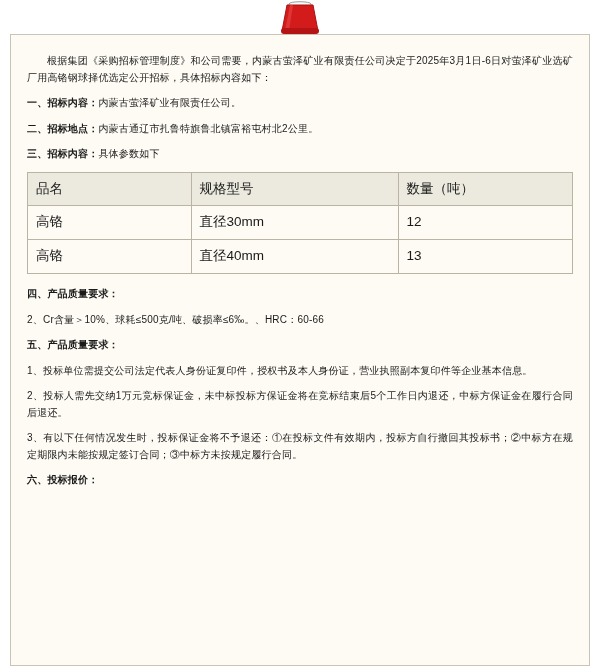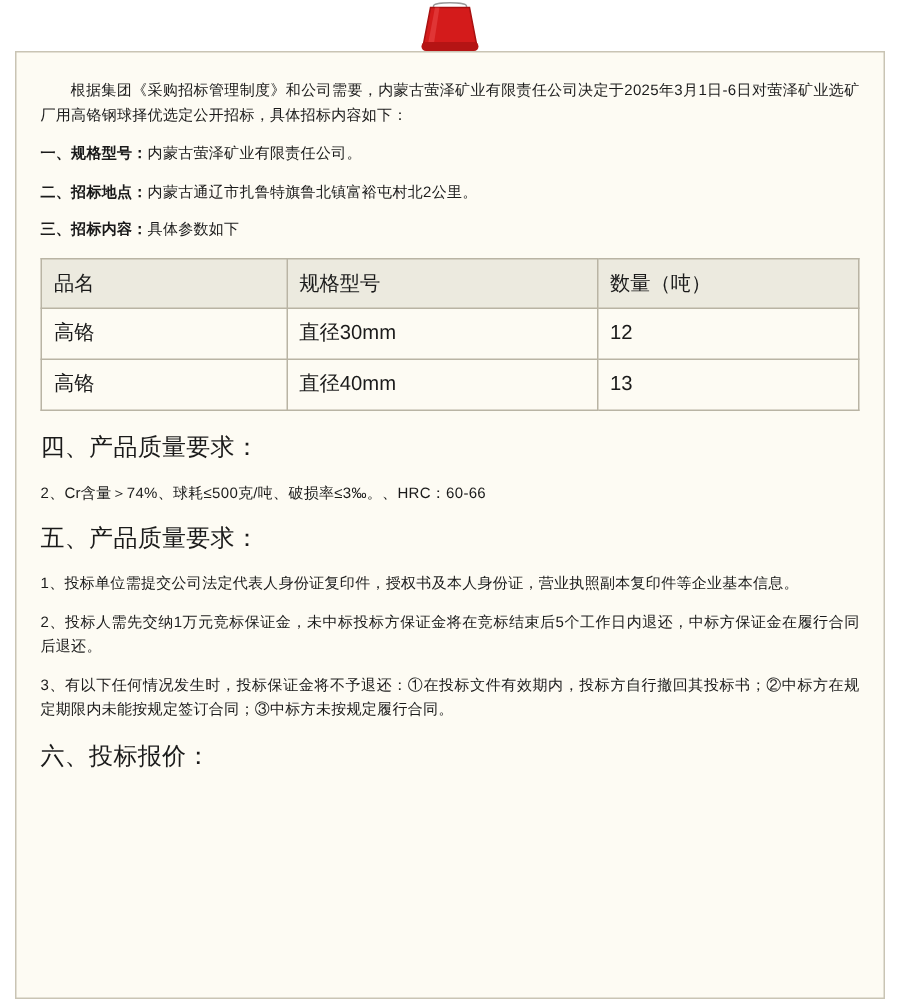--- a/index.html
+++ b/index.html
@@ -49,23 +49,23 @@
     letter-spacing: 0.2px;
   }
   p.indent {
     text-indent: 2em;
   }
   .bold {
     font-weight: bold;
   }
   p.heading {
     margin: 0 0 9px 0;
-    font-size: 16px;
+    font-size: 10px;
     line-height: 1.65;
-    font-weight: normal;
+    font-weight: bold;
     letter-spacing: 0.2px;
   }
 
   
   table.spec {
     border-collapse: collapse;
     width: 100%;
     margin: 4px 0 12px 0;
     font-size: 13.5px;
   }
@@ -90,21 +90,21 @@
     <path d="M14 5 L40 5 L45 31 L9 31 Z" fill="#d41b1b" stroke="#a81111" stroke-width="1"></path>
     <path d="M17 5 L20 5 L16 31 L12 31 Z" fill="#e94b4b" opacity="0.55"></path>
     <rect x="8" y="28" width="38" height="6" rx="3" fill="#b51414"></rect>
   </svg>
 </div>
 
 <div class="sheet">
 
   <p class="para indent">根据集团《采购招标管理制度》和公司需要，内蒙古萤泽矿业有限责任公司决定于2025年3月1日-6日对萤泽矿业选矿厂用高铬钢球择优选定公开招标，具体招标内容如下：</p>
 
-  <p class="para"><span class="bold">一、规格型号：</span><span>内蒙古萤泽矿业有限责任公司。</span></p>
+  <p class="para"><span class="bold">一、招标内容：</span><span>内蒙古萤泽矿业有限责任公司。</span></p>
 
   <p class="para"><span class="bold">二、招标地点：</span><span>内蒙古通辽市扎鲁特旗鲁北镇富裕屯村北2公里。</span></p>
 
   <p class="para"><span class="bold">三、招标内容：</span><span>具体参数如下</span></p>
 
   <table class="spec">
     <tbody>
       <tr class="head">
         <td class="c0">品名</td>
         <td class="c1">规格型号</td>
@@ -117,21 +117,21 @@
       </tr>
       <tr>
         <td class="c0">高铬</td>
         <td class="c1">直径40mm</td>
         <td class="c2">13</td>
       </tr>
     </tbody>
   </table>
 
   <p class="heading">四、产品质量要求：</p>
-  <p class="para">2、Cr含量＞74%、球耗≤500克/吨、破损率≤3‰。、HRC：60-66</p>
+  <p class="para">2、Cr含量＞10%、球耗≤500克/吨、破损率≤6‰。、HRC：60-66</p>
 
   <p class="heading">五、产品质量要求：</p>
   <p class="para">1、投标单位需提交公司法定代表人身份证复印件，授权书及本人身份证，营业执照副本复印件等企业基本信息。</p>
   <p class="para">2、投标人需先交纳1万元竞标保证金，未中标投标方保证金将在竞标结束后5个工作日内退还，中标方保证金在履行合同后退还。</p>
   <p class="para">3、有以下任何情况发生时，投标保证金将不予退还：①在投标文件有效期内，投标方自行撤回其投标书；②中标方在规定期限内未能按规定签订合同；③中标方未按规定履行合同。</p>
 
   <p class="heading">六、投标报价：</p>
 
 </div>
 

